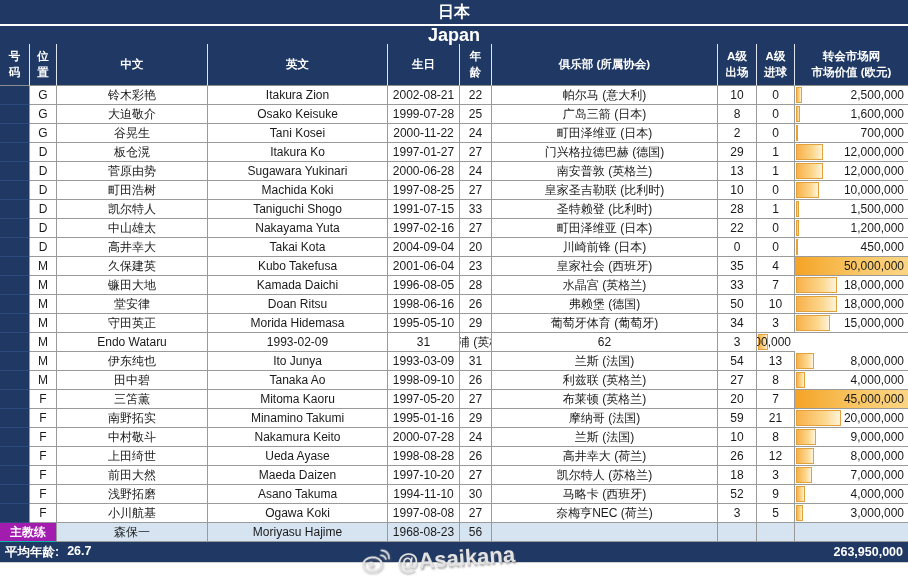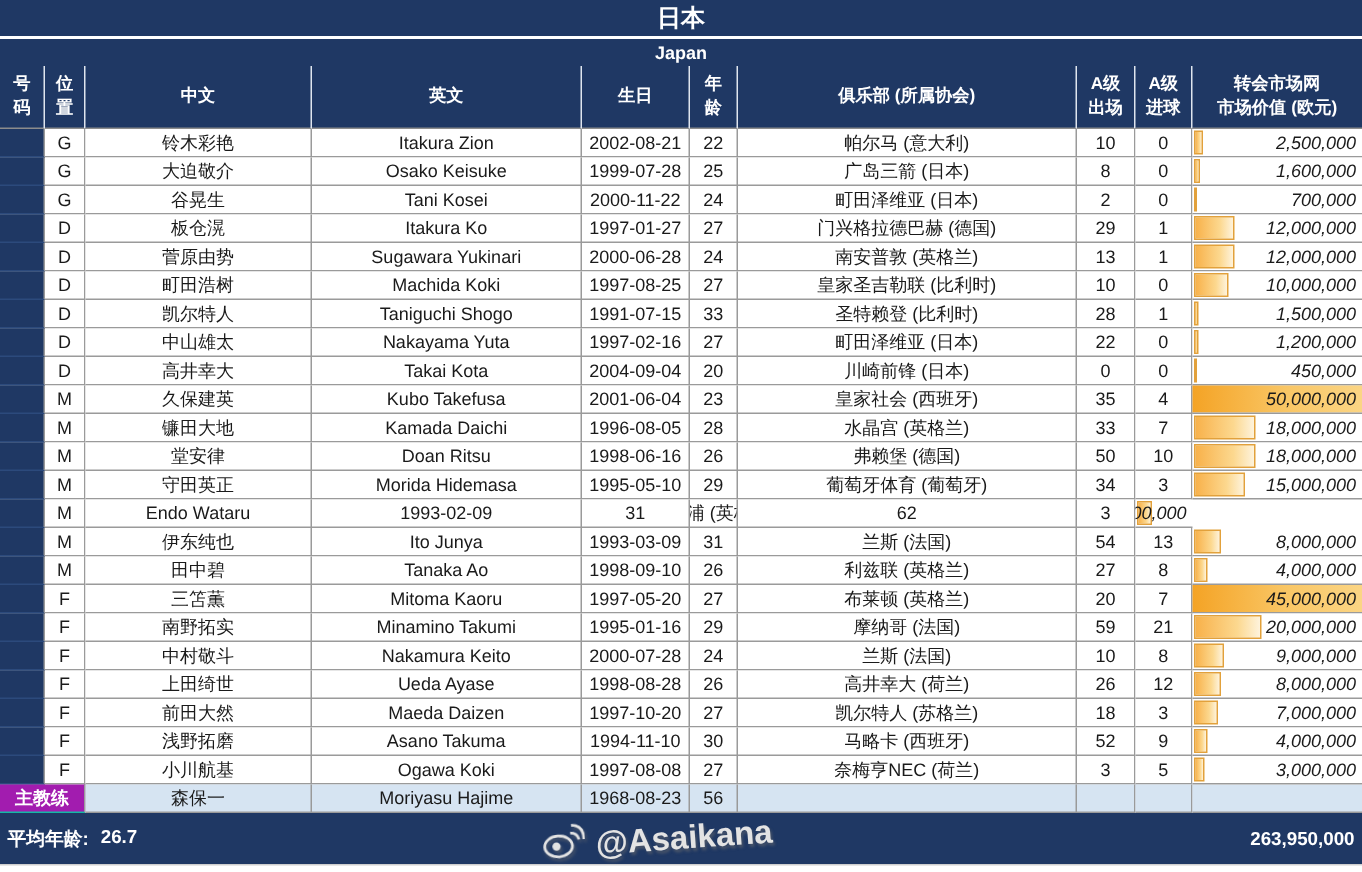--- a/index.html
+++ b/index.html
@@ -2,51 +2,51 @@
 <html><head>
 <meta charset="utf-8">
 <style>
   * { margin:0; padding:0; box-sizing:border-box; }
   body { font-family:"Liberation Sans","DejaVu Sans",sans-serif; background:#fff; }
   .sheet { position:relative; width:908px; height:581px; background:#fff; overflow:hidden; }
 
   .title-cn { height:24px; background:#1f3864; color:#fff; font-size:16px; font-weight:bold;
               display:flex; align-items:center; justify-content:center; }
   .title-gap { height:2px; background:#fff; }
-  .title-en { height:18px; background:#1f3864; color:#fff; font-size:12px; font-weight:bold;
+  .title-en { height:18px; background:#1f3864; color:#fff; font-size:18px; font-weight:bold;
               display:flex; align-items:center; justify-content:center; }
 
   .grid { display:grid; grid-template-columns:30px 27px 151px 180px 72px 32px 226px 39px 38px 113px; }
 
   .thead { height:42px; background:#1f3864; }
   .thead .hcell { color:#fff; font-size:11.5px; font-weight:bold; text-align:center;
                   display:flex; align-items:center; justify-content:center;
                   white-space:pre-line; line-height:1.35;
                   border-right:1px solid #dfe5ee; border-bottom:1px solid #8c8c8c; }
   .thead .hcell:last-child { border-right:none; }
 
   .row { height:19px; }
   .cell { font-size:12px; color:#1a1a1a; background:#fff;
           border-right:1px solid #9a9a9a; border-bottom:1px solid #9a9a9a;
           display:flex; align-items:center; justify-content:center;
           overflow:hidden; white-space:nowrap; }
   .cell:last-child { border-right:none; }
   .cell.numcol { background:#1f3864; border-right:1px solid #9a9a9a; border-bottom:1px solid #2c4a7c; }
-  .cell.value { justify-content:flex-end; padding-right:4px; position:relative;font-style:italic; }
+  .cell.value { justify-content:flex-end; padding-right:4px; position:relative; }
   .cell.value .bar { position:absolute; left:1px; top:1px; bottom:1px;
                      background:linear-gradient(90deg,#f8b14a 0%,#fcd88f 65%,#fef3dc 100%);
                      border:1px solid #e2a13b; }
   .cell.value .val { position:relative; z-index:2; }
   .cell.value.hl { background:linear-gradient(90deg,#f4a325 0%,#f9c665 55%,#fbd584 100%); }
 
   .coach-row .cell { background:#d6e4f2; }
   .coach-row .coach-label { grid-column:span 2; background:#a21caf; color:#fff; font-weight:bold;
                             font-size:12px; border-bottom:1px solid #14b8a6; }
 
-  .footer { height:34px; background:#1f3864; display:flex; align-items:center;
+  .footer { height:20px; background:#1f3864; display:flex; align-items:center;
             justify-content:space-between; color:#fff; font-weight:bold; font-size:12.5px;
             padding:0 5px; }
   .footer .avg { display:flex; gap:8px; }
   .bottom-strip { height:13px; background:#fff; border-top:1px solid #cfcfcf; }
 
   .watermark { position:absolute; left:360px; top:544px; display:flex; align-items:center; gap:7px;
                transform:rotate(-4deg); color:#e3e3e3; font-size:22px; font-weight:bold;
                text-shadow:1px 2px 2px rgba(110,110,110,0.55); pointer-events:none; z-index:5; }
   .watermark svg { filter:drop-shadow(1px 2px 1px rgba(110,110,110,0.5)); }
 </style>

